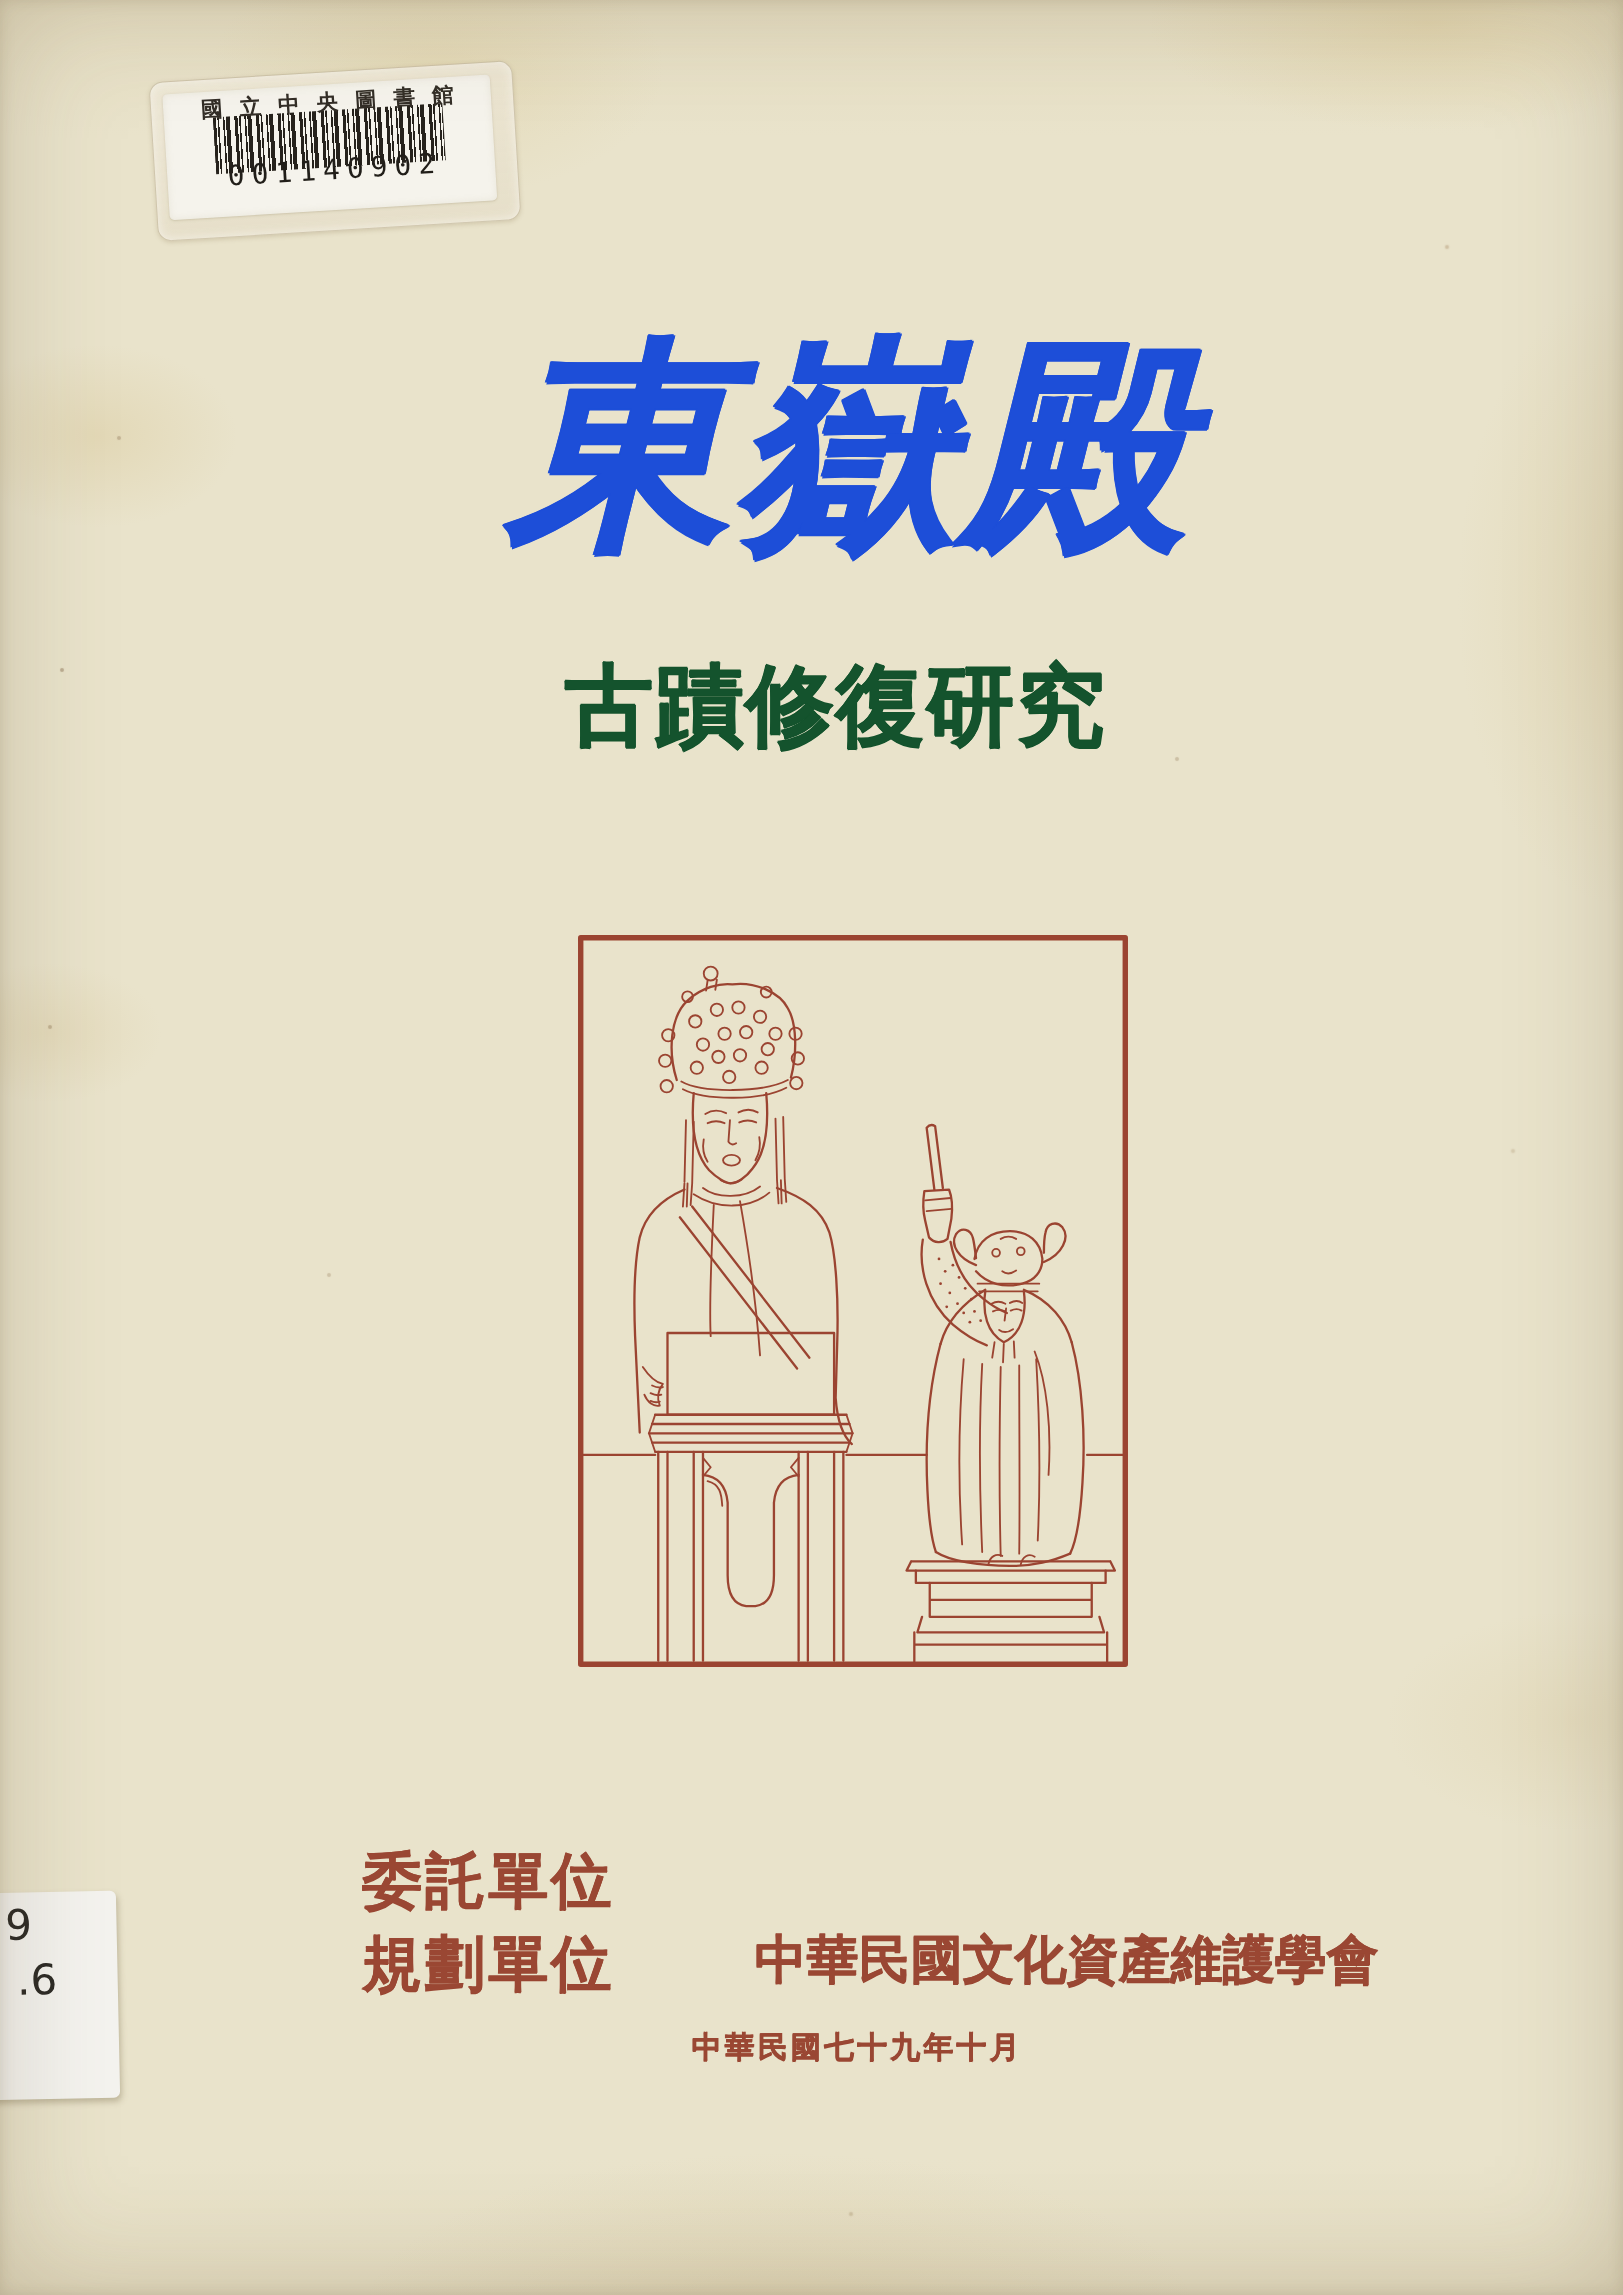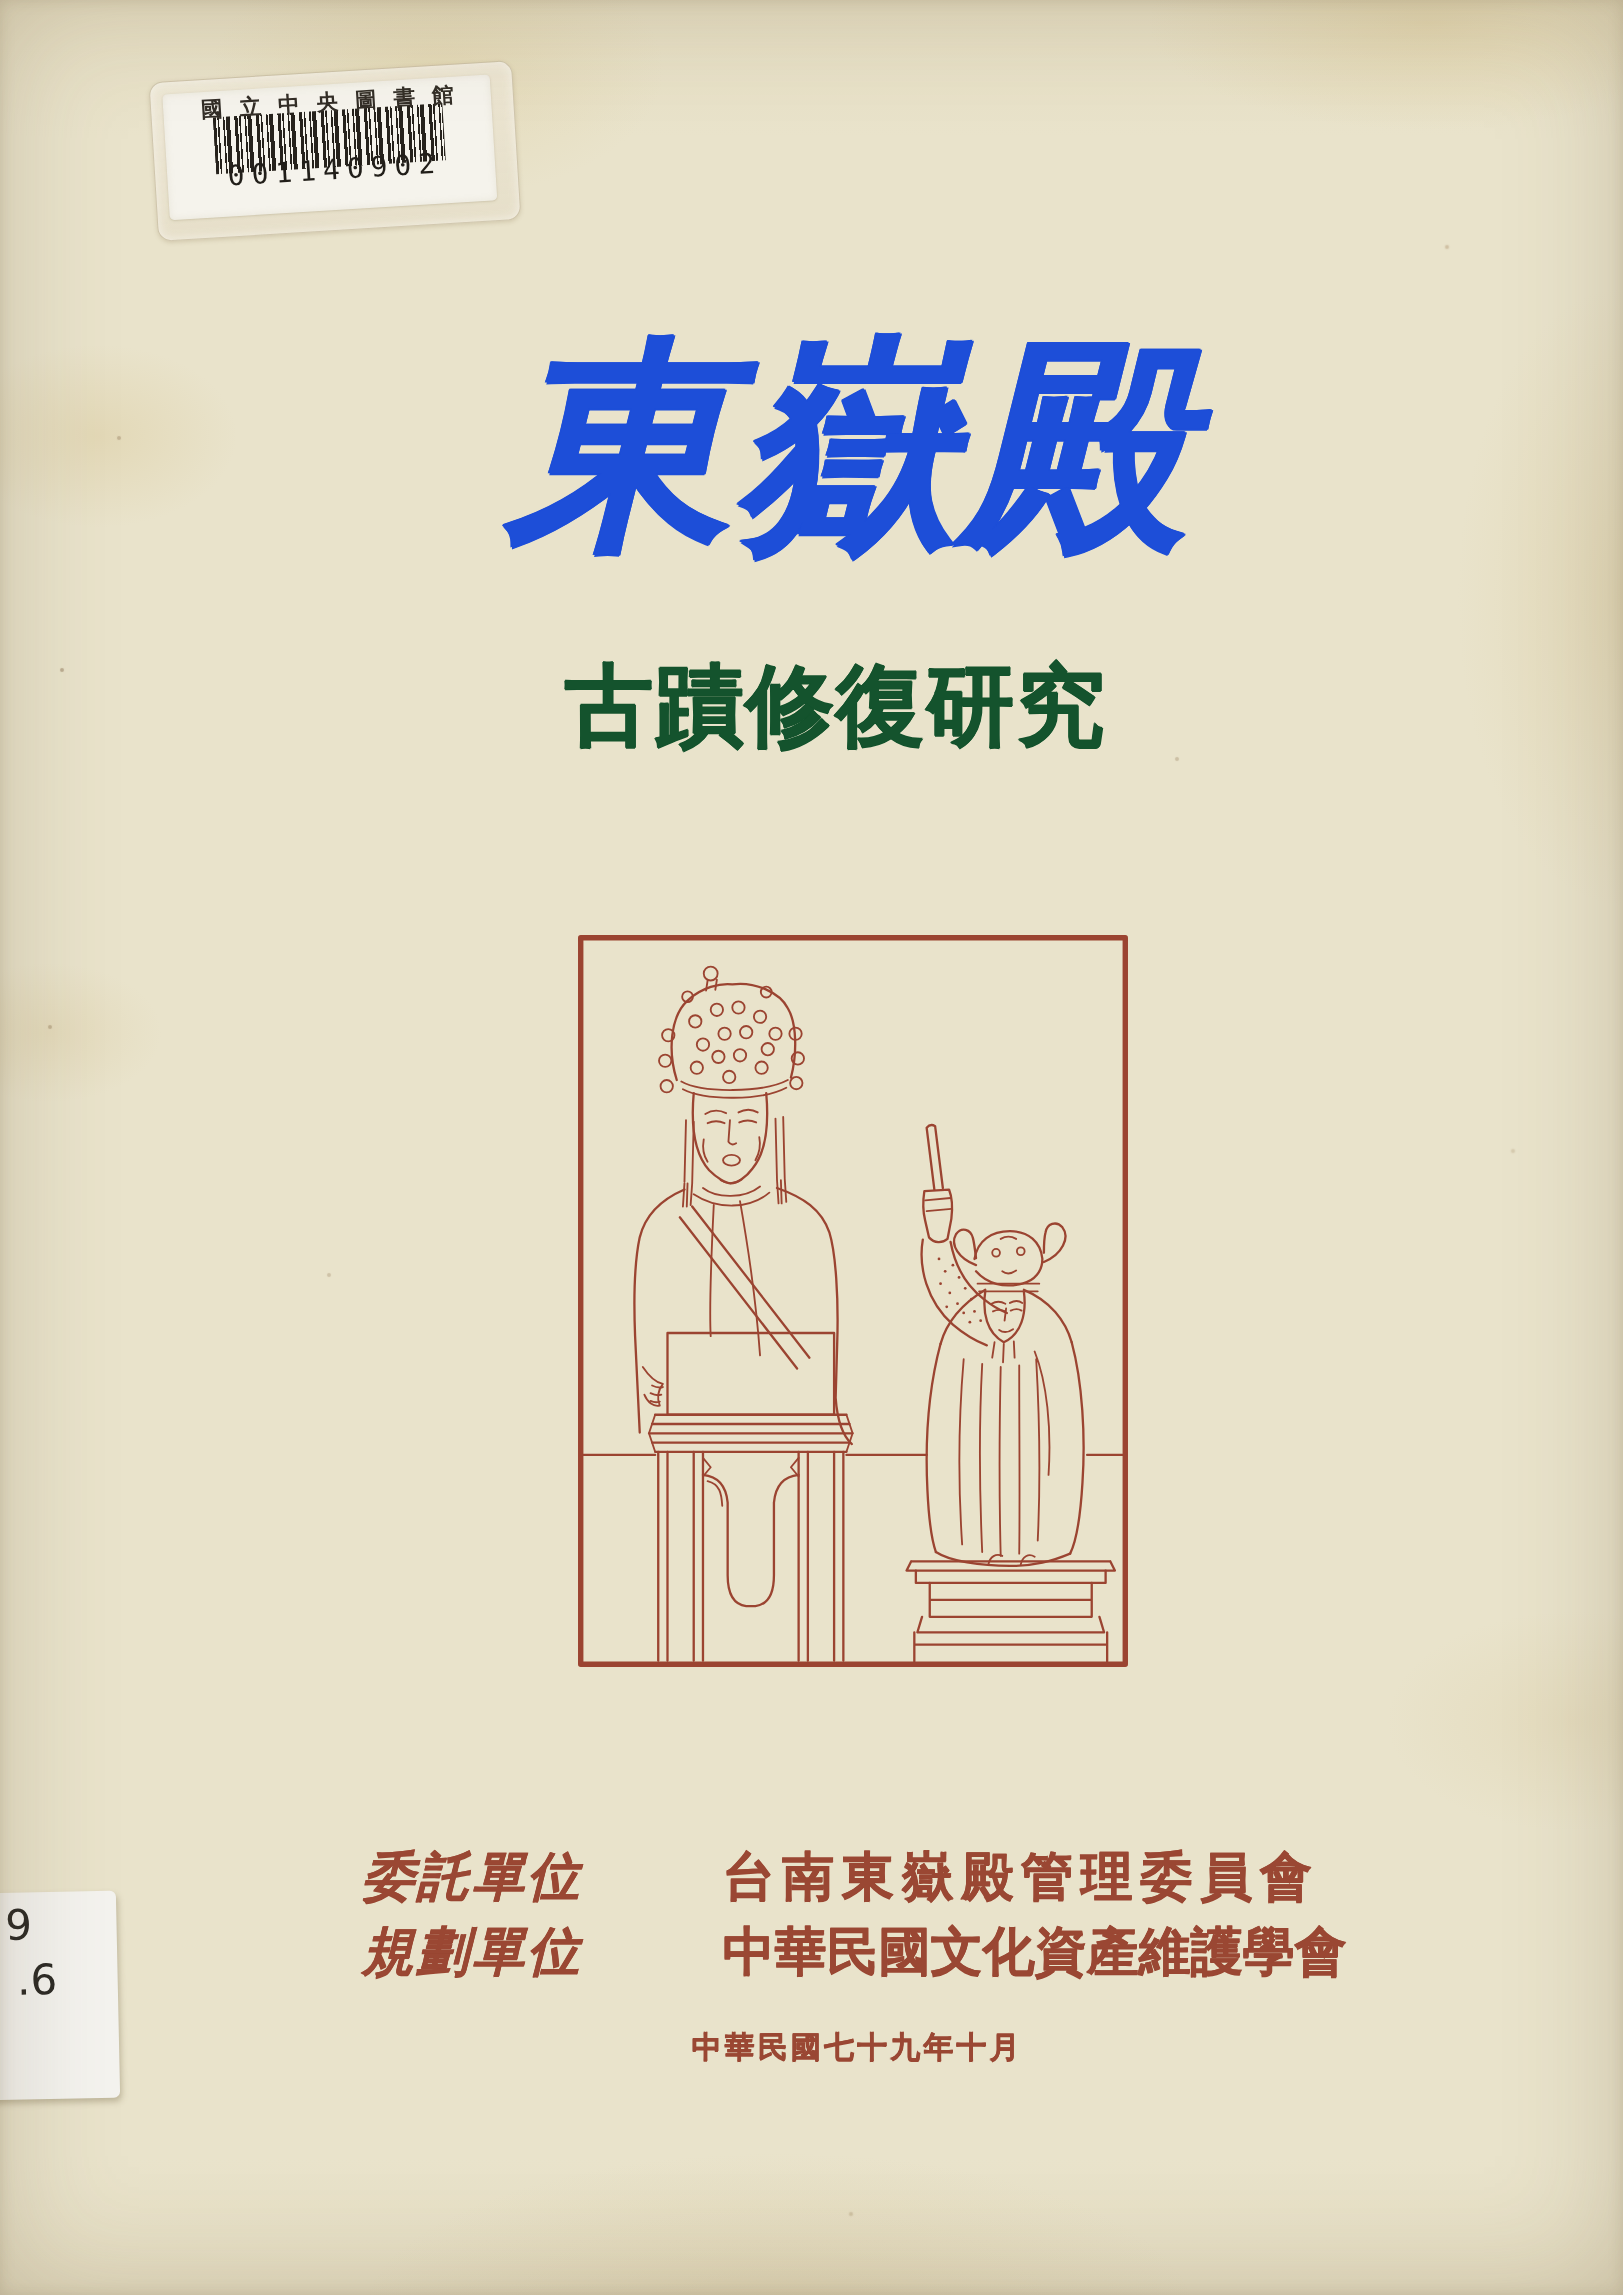--- a/index.html
+++ b/index.html
@@ -90,22 +90,22 @@
     letter-spacing:2.3px;color:#14532d;
     text-shadow:0.8px 0 currentColor,-0.8px 0 currentColor,0 0.8px currentColor,0 -0.8px currentColor;
   }
 
   
   .illu{position:absolute;left:578px;top:935px;width:550px;height:732px;}
 
   
   .credits{position:absolute;left:362px;top:1850px;color:#9a4733;}
   .credit-row{display:flex;align-items:flex-start;line-height:1;margin-bottom:23px;white-space:nowrap;}
-  .credit-label{font-size:52px;letter-spacing:3.1px;font-weight:bold;
-    text-shadow:0.5px 0 currentColor,0 0.5px currentColor;font-style:italic;}
+  .credit-label{font-size:60px;letter-spacing:3.1px;font-weight:bold;
+    text-shadow:0.5px 0 currentColor,0 0.5px currentColor;}
   .credit-value{font-size:52px;font-weight:bold;margin-left:140px;
     text-shadow:0.5px 0 currentColor,0 0.5px currentColor;}
   .credit-row.r1 .credit-value{letter-spacing:7.7px;}
   .credit-row.r2 .credit-value{letter-spacing:0px;}
   .date-line{
     position:absolute;left:857px;top:2032px;transform:translateX(-50%);
     font-size:30px;letter-spacing:3.1px;line-height:1;color:#9a4733;font-weight:bold;
     white-space:nowrap;text-shadow:0.5px 0 currentColor,0 0.5px currentColor;
   }
 
@@ -264,21 +264,20 @@
         <path class="ln" d="M456,840 V884 M666,840 V884 M456,862 H666 M456,884 H666"></path>
         <path class="ln" d="M446,884 L440,904 M676,884 L682,904 M440,904 H682"></path>
         <path class="ln" d="M436,904 V942 M686,904 V942 M436,920 H686"></path>
       </g>
     </svg>
   </div>
 
   <div class="credits">
     <div class="credit-row r1">
       <span class="credit-label">委託單位</span>
-      <span class="credit-value">台南東嶽殿管理委員會</span>
     </div>
     <div class="credit-row r2">
       <span class="credit-label">規劃單位</span>
       <span class="credit-value">中華民國文化資產維護學會</span>
     </div>
   </div>
 
   <div class="date-line">中華民國七十九年十月</div>
 
   <div class="call-label">

